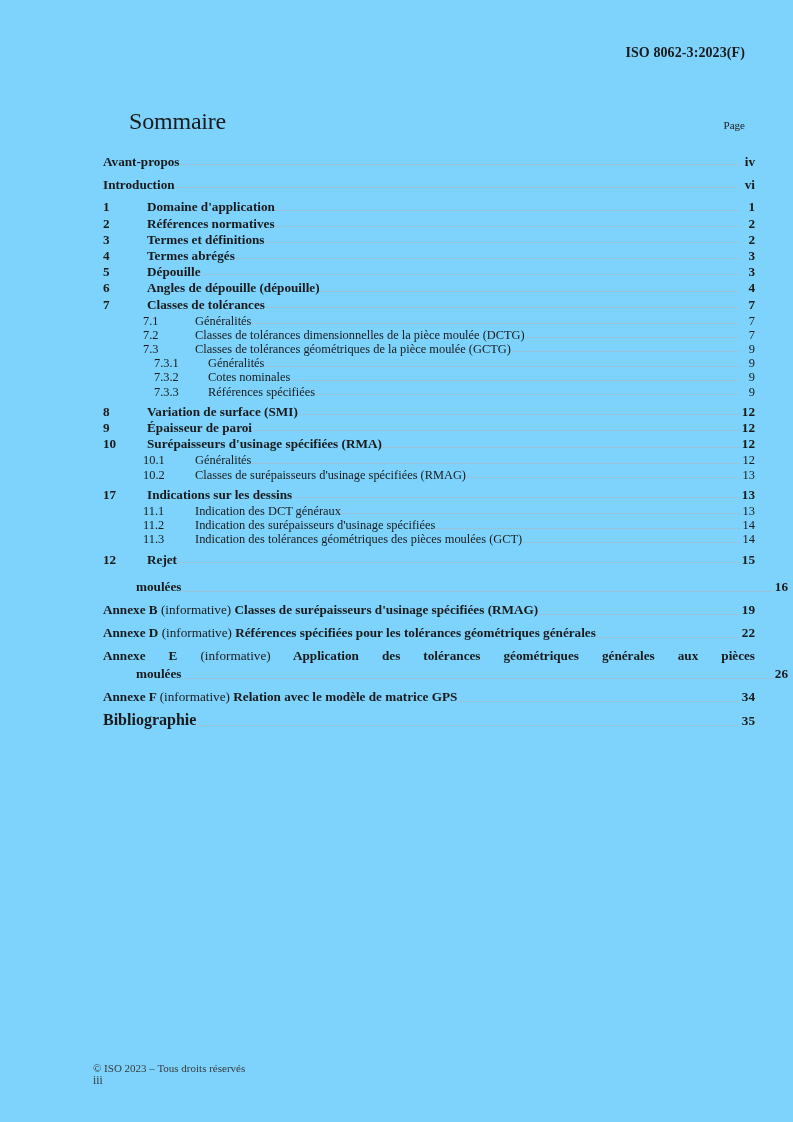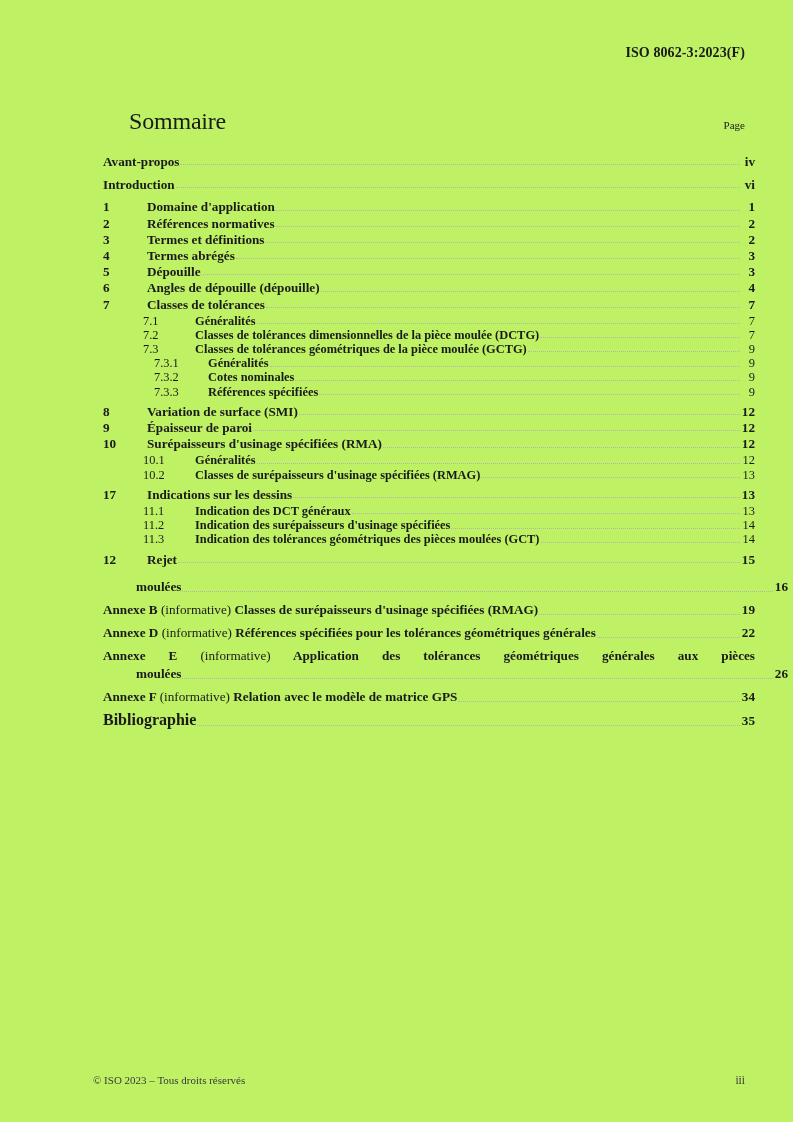--- a/index.html
+++ b/index.html
@@ -9,21 +9,21 @@
   }
   body {
     font-family: "Liberation Serif", "DejaVu Serif", serif;
     color: #1a1a1a;
   }
   .page {
     position: relative;
     width: 793px;
     height: 1122px;
     margin: 0 auto;
-    background: #bef264;
+    background: #7dd3fc;
     overflow: hidden;
   }
 
   
   .doc-header {
     position: absolute;
     top: 45px;
     left: 93px;
     right: 48px;
     text-align: right;
@@ -88,21 +88,21 @@
   }
   .num-1  { width: 44px; }
   .num-2  { width: 52px; margin-left: 40px; font-weight: normal; font-size: 12.4px; }
   .num-3  { width: 54px; margin-left: 51px; font-weight: normal; font-size: 12.4px; }
 
   .label {
     flex: 0 0 auto;
     font-weight: bold;
   }
   .label-2, .label-3 {
-    font-weight: bold;
+    font-weight: normal;
     font-size: 12.4px;
   }
 
   .leader {
     flex: 1 1 auto;
     min-width: 6px;
     position: relative;
     height: 1em;
     overflow: hidden;
     margin: 0 1px;
@@ -165,20 +165,21 @@
   .doc-footer {
     position: absolute;
     bottom: 36px;
     left: 93px;
     right: 48px;
     display: flex;
     align-items: baseline;
     justify-content: space-between;
     font-size: 11px;
     color: #3a3a3a;
+    flex-direction: column;
   }
   .folio { font-size: 11.5px; }
 </style>
 </head>
 <body>
 
 <div class="page">
 
   <div class="doc-header">ISO 8062-3:2023(F)</div>
 

